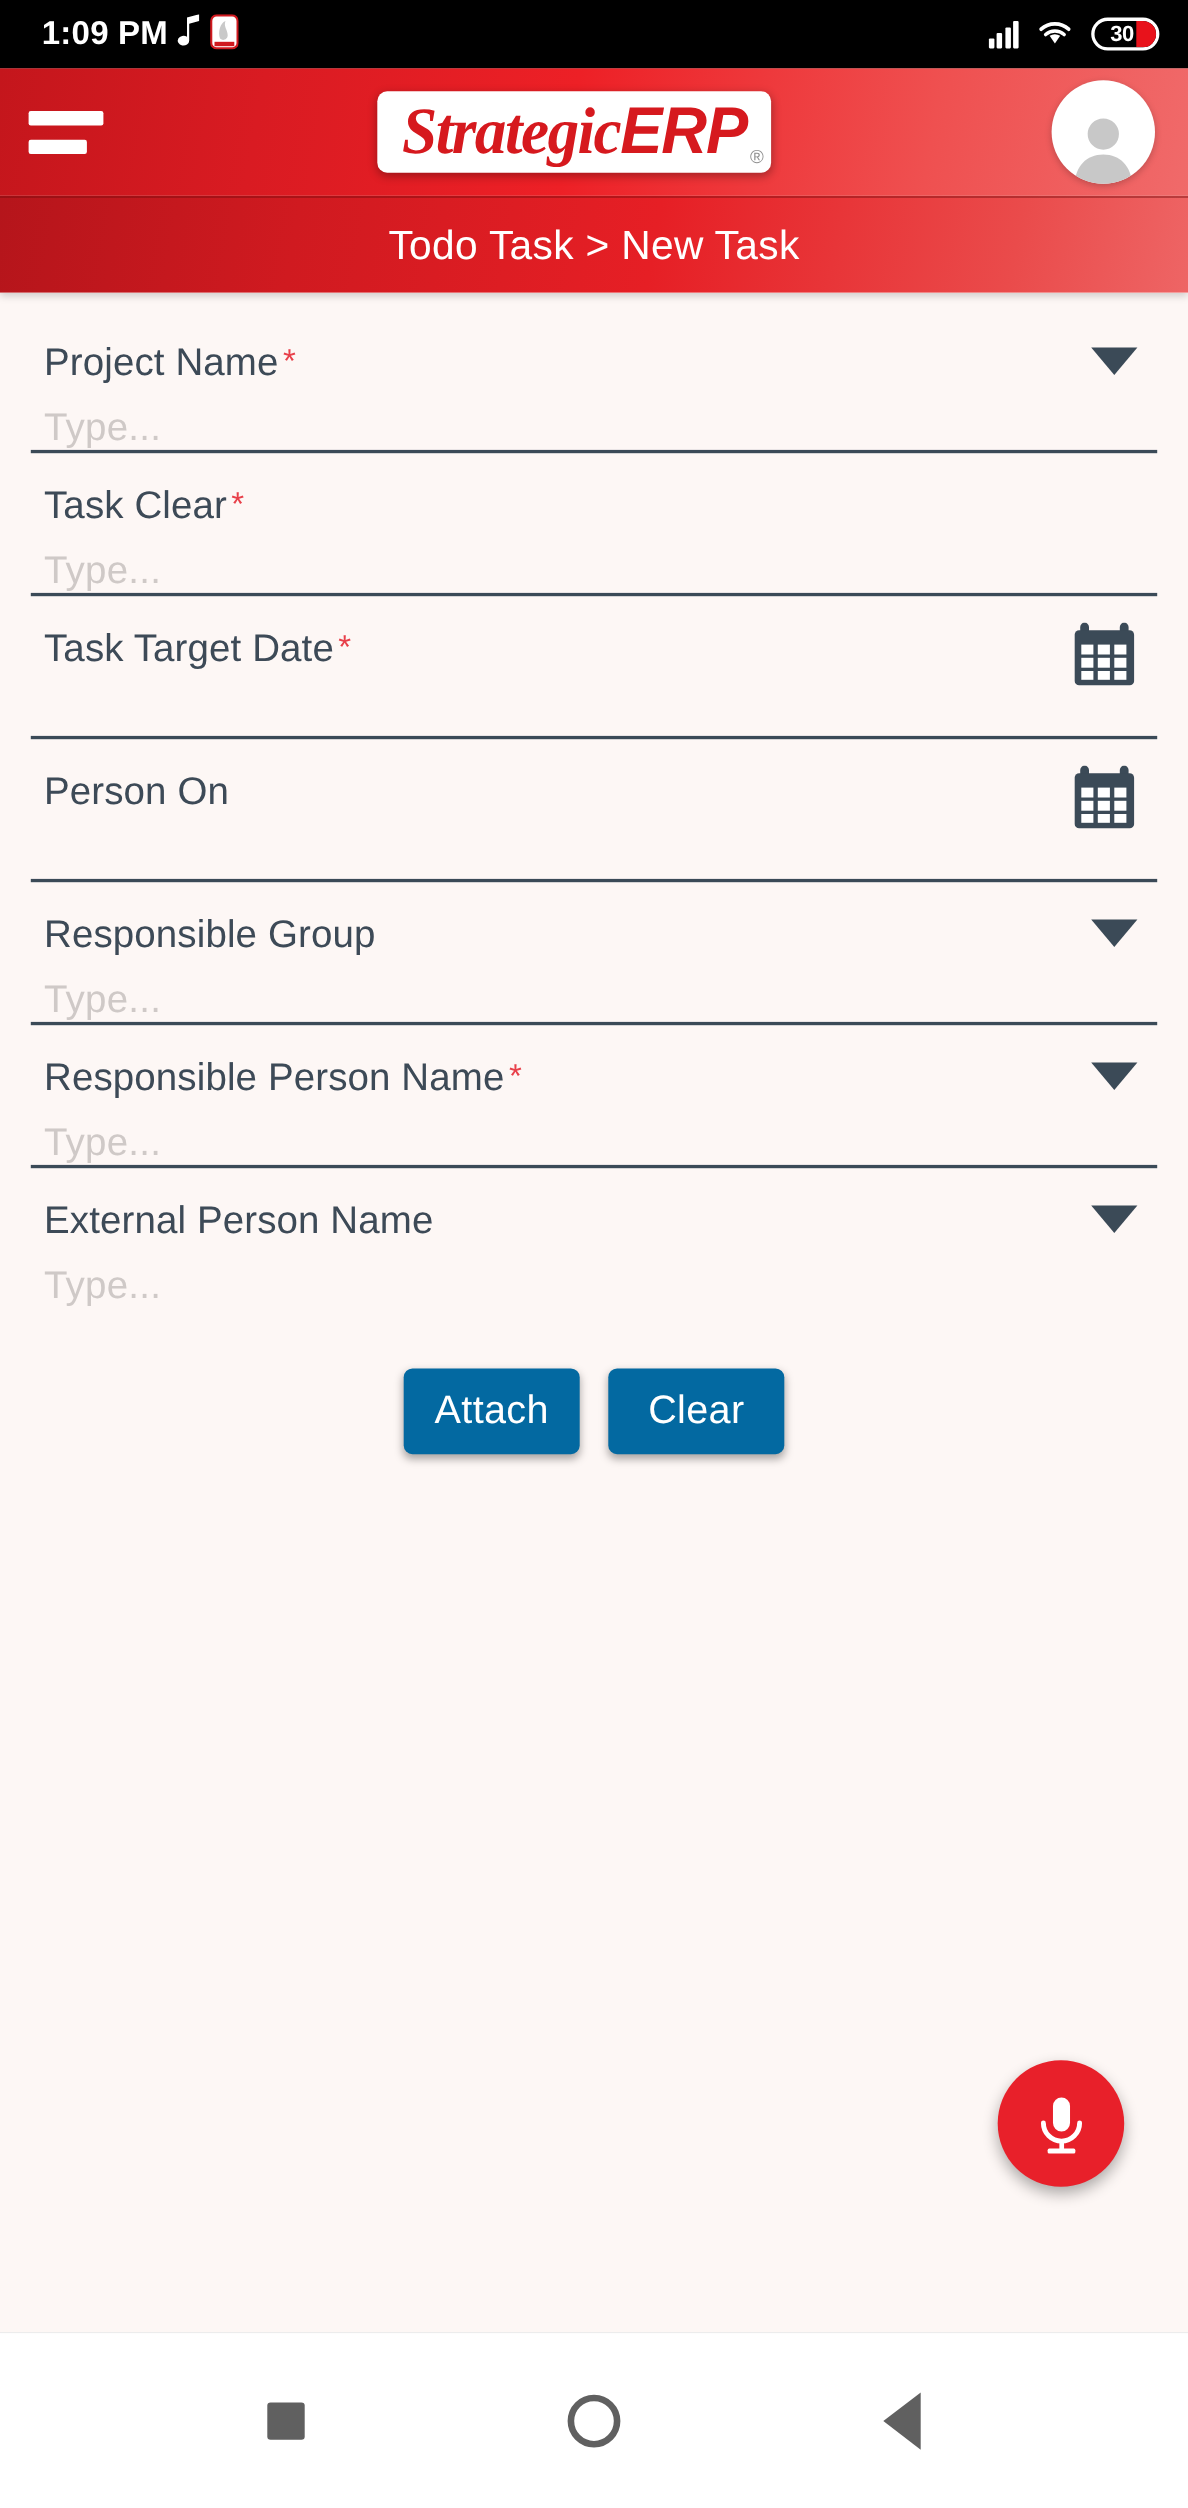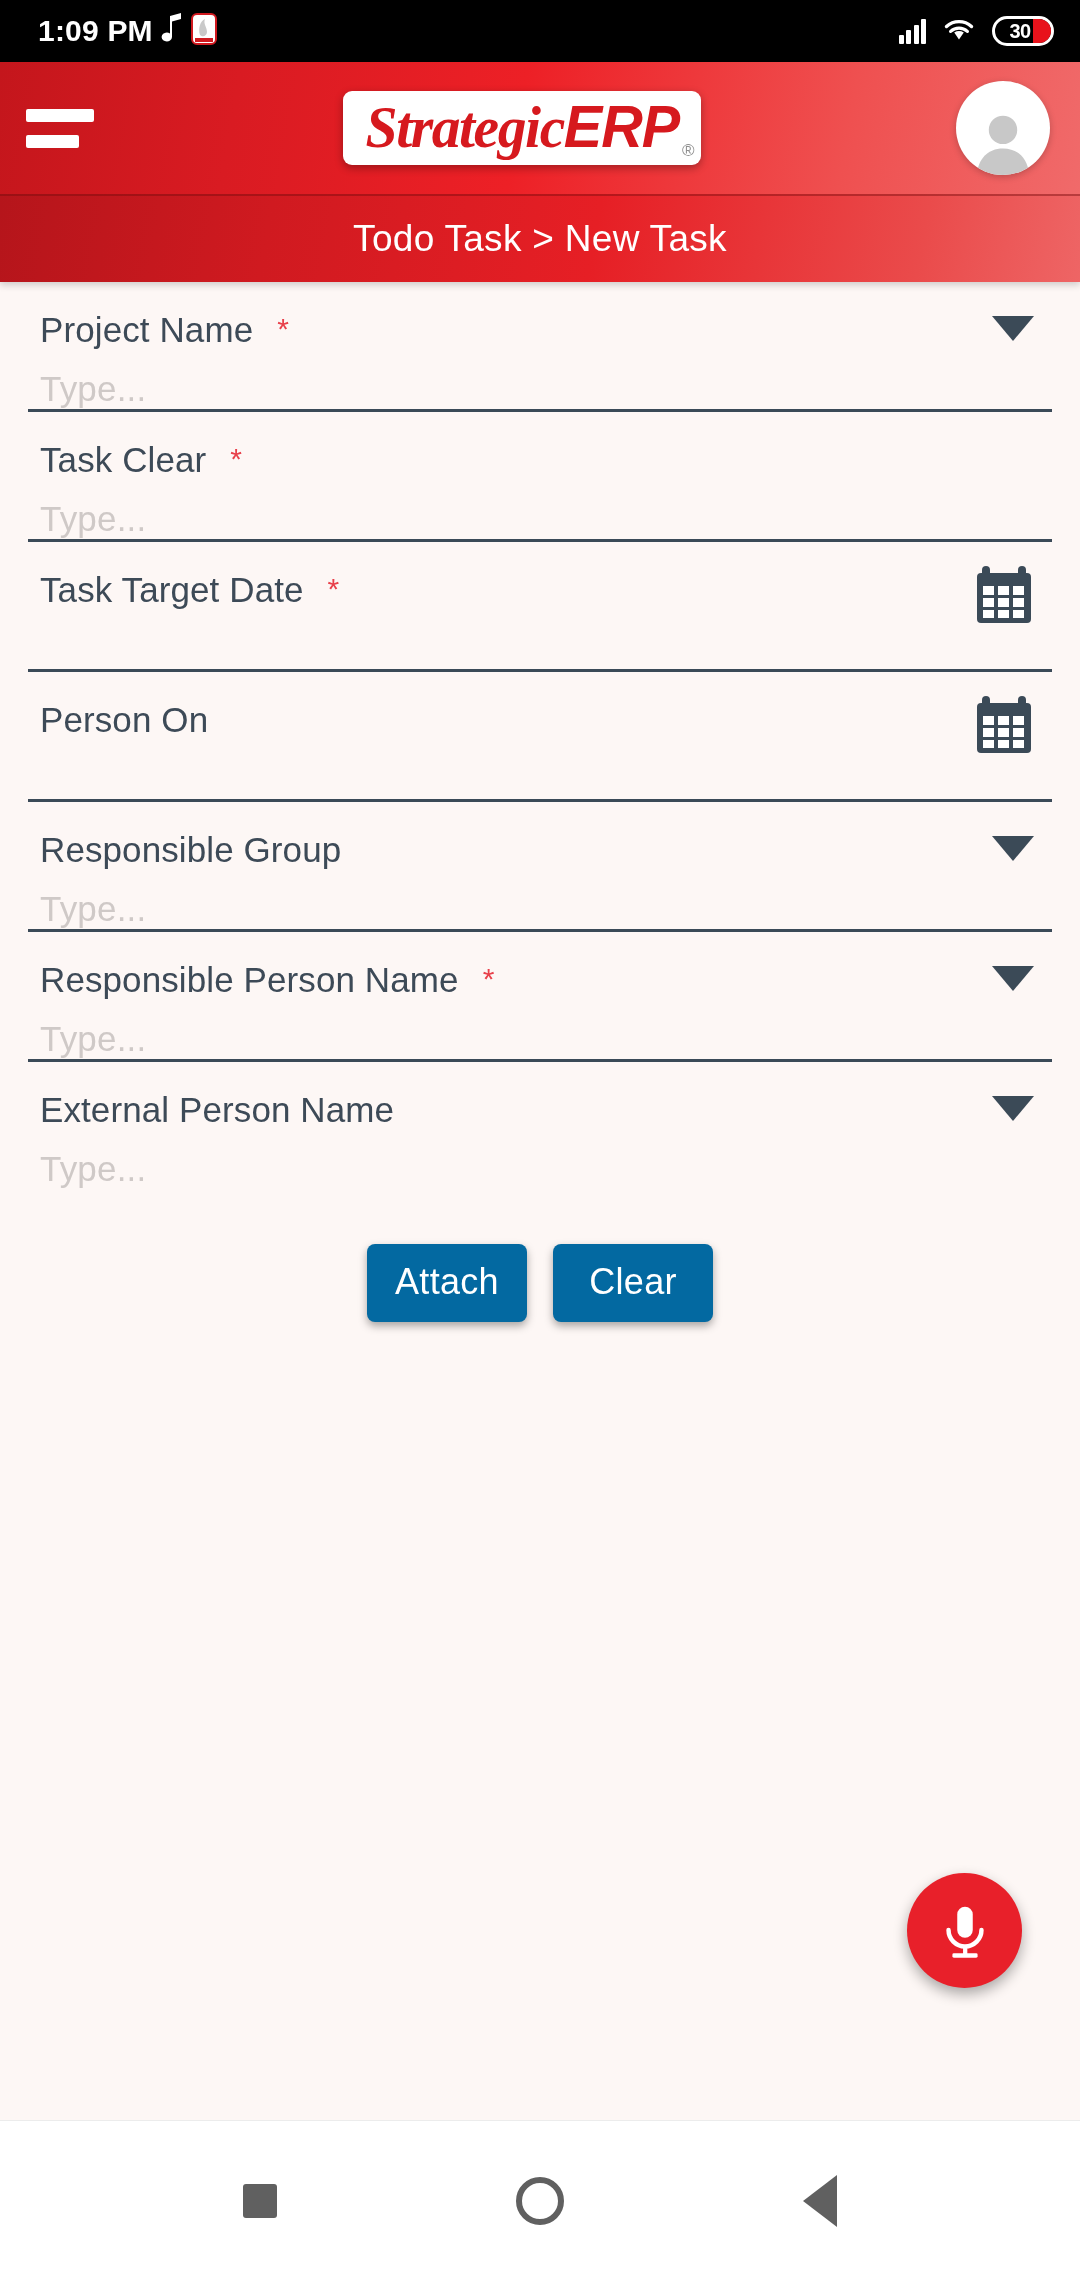--- a/index.html
+++ b/index.html
@@ -55,21 +55,21 @@
     position:relative;
     color:#ffffff;
     font-size:20px;
     font-weight:bold;
     letter-spacing:-0.5px;
     margin-right:6px;
   }
 
   
   .app-header {
-    height:132px;
+    height:116px;
     background:linear-gradient(100deg,#c4161c 0%,#d91b22 22%,#ed2026 48%,#ef5050 78%,#f06a6a 100%);
     display:flex;
     align-items:center;
     justify-content:space-between;
     padding:0 30px 0 22px;
     position:relative;
     z-index:20;
   }
   .hamburger { width:72px; display:flex; flex-direction:column; gap:13px; padding-left:4px; cursor:pointer; }
   .hamburger span { display:block; height:13px; background:#ffffff; border-radius:2px; }
@@ -148,21 +148,21 @@
     border-bottom:3px solid #3b4a57;
     padding:30px 0 0 0;
   }
   .field.h-tall  { height:130px; }
   .field.h-date  { height:130px; }
 
   .field-label {
     font-size:35px;
     color:#3d4a57;
     letter-spacing:0.1px;
-    display:flex; align-items:flex-start; gap:24px;
+    display:flex; align-items:flex-start; gap:4px;
     line-height:1;
     padding-left:12px;
   }
   .req { color:#e8404a; font-size:30px; line-height:1; position:relative; top:2px; }
 
   .field-input {
     font-size:35px;
     color:#cfc9c7;
     margin-top:24px;
     padding-left:12px;

